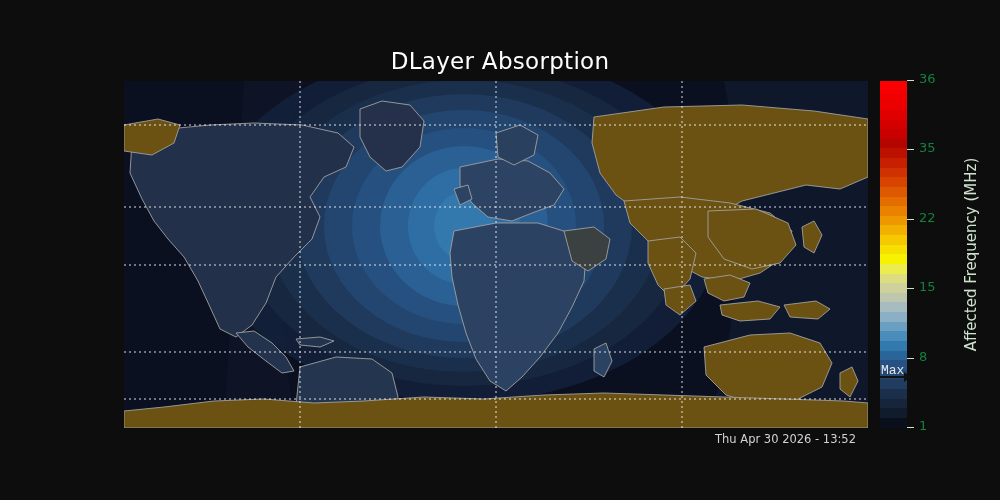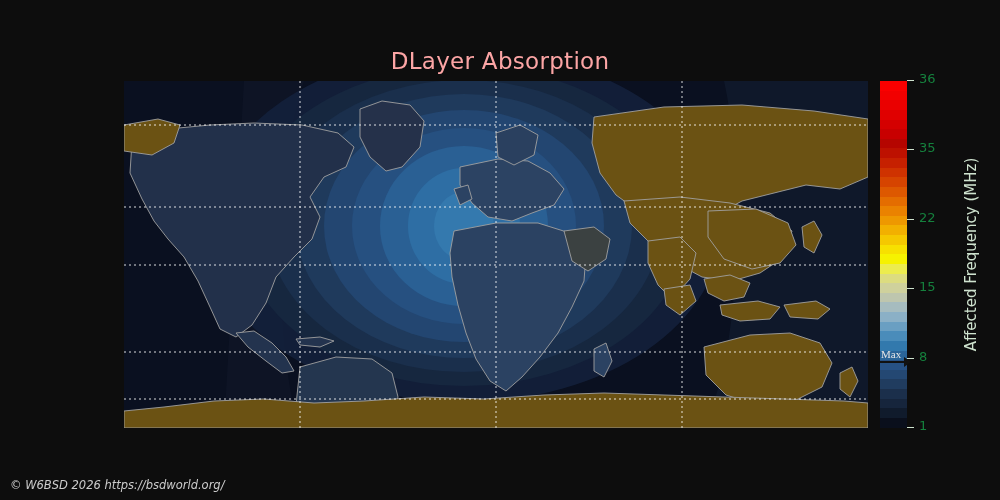--- a/index.html
+++ b/index.html
@@ -14,21 +14,21 @@
     position: relative;
     width: 1000px; height: 500px;
     background: #0d0d0d;
   }
 
   
   #title {
     position: absolute;
     left: 0; top: 48px; width: 1000px;
     text-align: center;
-    color: #fca5a5;
+    color: #ffffff;
     font-size: 23px;
     letter-spacing: .3px;
     font-family: "DejaVu Sans", sans-serif;
   }
 
   
   #map-frame {
     position: absolute;
     left: 124px; top: 81px;
     width: 744px; height: 347px;
@@ -79,25 +79,25 @@
     color: #cfe3cf;
     font-size: 15px;
     text-align: center;
     line-height: 30px;
     white-space: nowrap;
     font-family: "DejaVu Sans", sans-serif;
   }
   
   #max-marker {
     position: absolute;
-    left: 879px; top: 348px;
+    left: 879px; top: 363px;
     width: 40px; height: 24px;
     color: #e6e6e6;
-    font-size: 11px;
-    font-family: Liberation Serif, serif;
+    font-size: 13px;
+    font-family: Liberation Mono, monospace;
   }
   #max-marker .mx-label { position: absolute; left: 2px; top: 0px; }
   #max-marker .mx-arrow {
     position: absolute; left: 1px; top: 13px;
     width: 26px; height: 2px; background: #111;
   }
   #max-marker .mx-head {
     position: absolute; left: 25px; top: 9px;
     width: 0; height: 0;
     border-left: 7px solid #111;
@@ -310,16 +310,16 @@
   <div id="cbar-axis-label">Affected Frequency (MHz)</div>
 
   <div id="max-marker">
     <span class="mx-label">Max</span>
     <span class="mx-arrow"></span>
     <span class="mx-head"></span>
   </div>
 
   <div id="status-left">
   </div>
-
-  <div id="footer">© W6BSD 2026 https://bsdworld.org/</div>
+  <div id="status-date">Thu Apr 30 2026 - 13:52</div>
+
 
 </div>
 
 </body></html>

